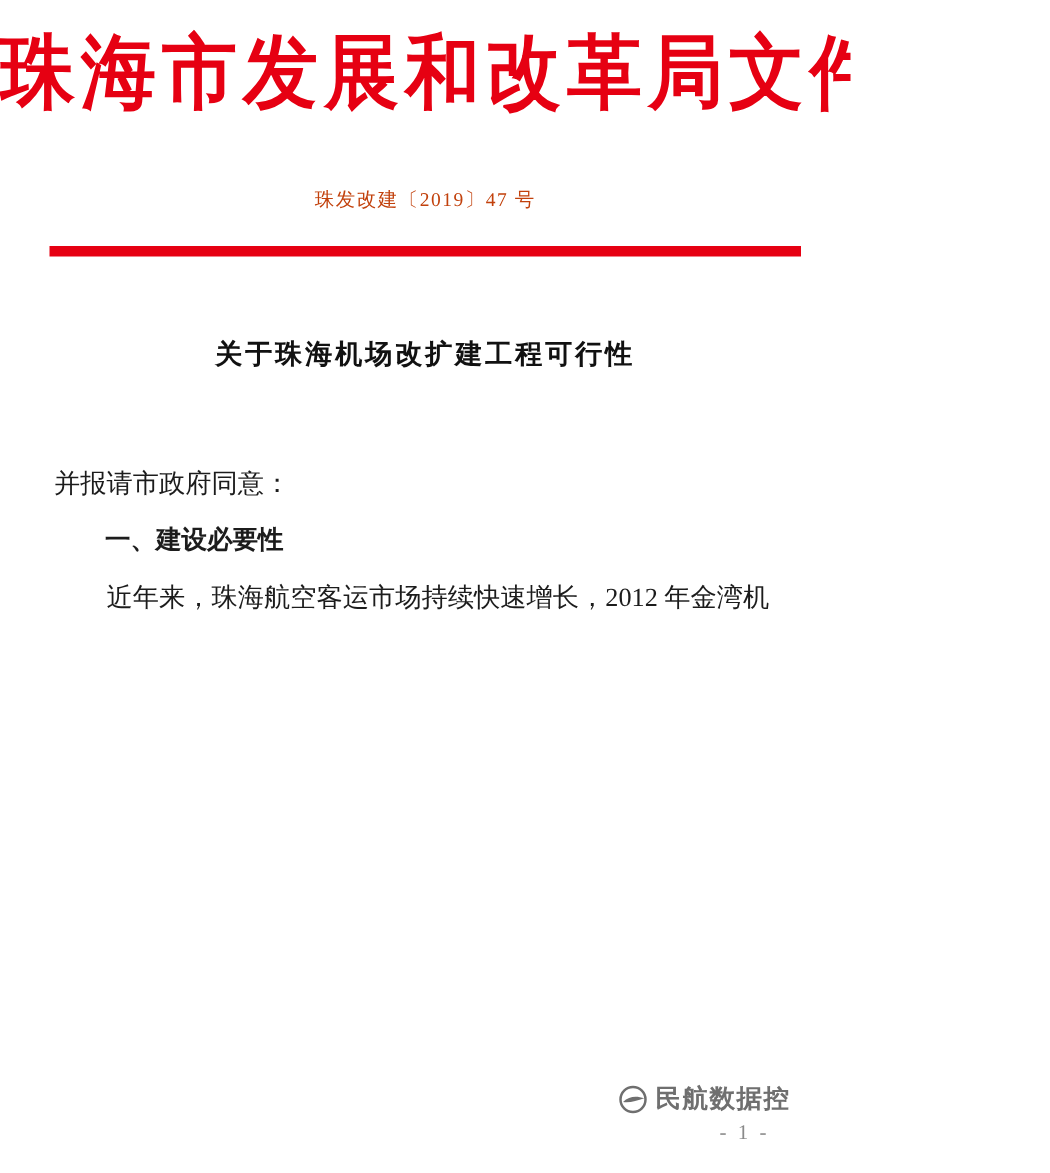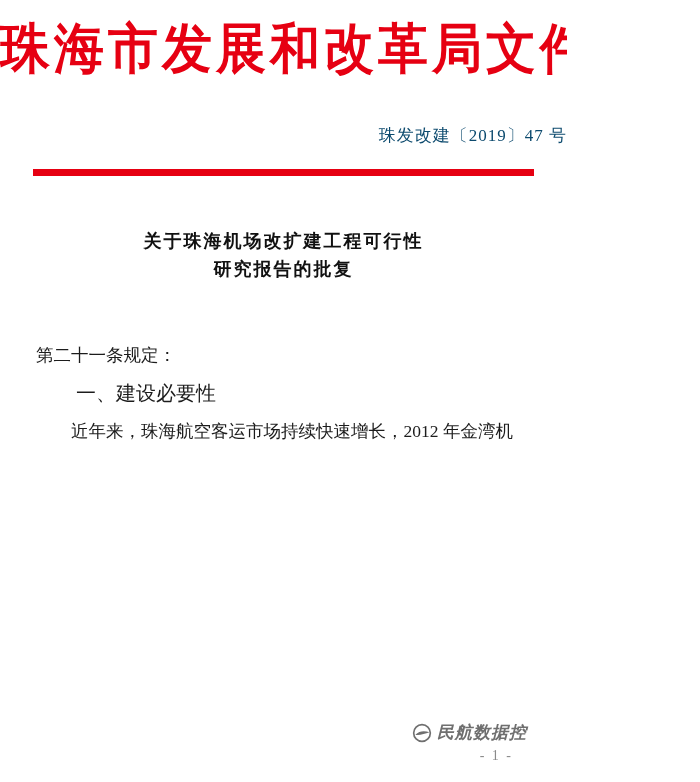--- a/index.html
+++ b/index.html
@@ -23,24 +23,24 @@
     font-weight: bold;
     font-size: 50px;
     letter-spacing: 4px;
     line-height: 1.2;
     white-space: nowrap;
     transform: scaleY(1.08);
     transform-origin: top center;
   }
   .doc-number {
     margin-top: 48px;
-    text-align: right;
-    font-size: 17px;
+    text-align: center;
+    font-size: 13px;
     letter-spacing: 1px;
-    color: #0c4a6e;
+    color: #c2410c;
   }
   .red-rule {
     margin: 22px 33px 0 33px;
     height: 7px;
     background: #e60012;
   }
   .doc-title {
     margin-top: 52px;
     text-align: center;
     font-size: 18px;
@@ -57,37 +57,36 @@
     color: #1c1c1c;
   }
   .salutation {
     text-indent: 0;
   }
   .para {
     text-indent: 2em;
   }
   .section-heading {
     text-indent: 2em;
-    font-weight: normal;
+    font-weight: bold;
     font-family: "Liberation Sans", "DejaVu Sans", sans-serif;
-    font-size: 20px;
+    font-size: 17px;
   }
   .footer-mark {
     position: absolute;
     right: 40px;
     bottom: 18px;
     text-align: right;
   }
   .watermark-row {
     display: flex;
     align-items: center;
     justify-content: space-between;
     gap: 5px;
     color: #6f6f6f;
-    font-style: italic;
   }
   .watermark-icon {
     display: inline-flex;
     width: 20px;
     height: 20px;
   }
   .watermark-text {
     font-size: 17px;
     font-weight: bold;
     letter-spacing: 1px;
@@ -108,25 +107,24 @@
 <div class="page">
 
   <div class="agency-title">珠海市发展和改革局文件</div>
 
   <div class="doc-number">珠发改建〔2019〕47 号</div>
 
   <div class="red-rule"></div>
 
   <div class="doc-title">
     <div>关于珠海机场改扩建工程可行性</div>
-    <div>研究报告的批复</div>
   </div>
 
   <div class="body-block">
-    <div class="salutation">第二十一条规定：</div>
+    <div class="salutation">并报请市政府同意：</div>
     <div class="section-heading">一、建设必要性</div>
     <div class="para">近年来，珠海航空客运市场持续快速增长，2012 年金湾机</div>
   </div>
 
   <div class="footer-mark">
     <div class="watermark-row">
       <span class="watermark-icon">
         <svg viewBox="0 0 24 24" width="20" height="20" aria-hidden="true">
           <circle cx="12" cy="12" r="10" fill="none" stroke="#6f6f6f" stroke-width="2"></circle>
           <path d="M4 14 C 9 9, 15 9, 21 11 C 15 13, 9 15, 4 14 Z" fill="#6f6f6f"></path>

